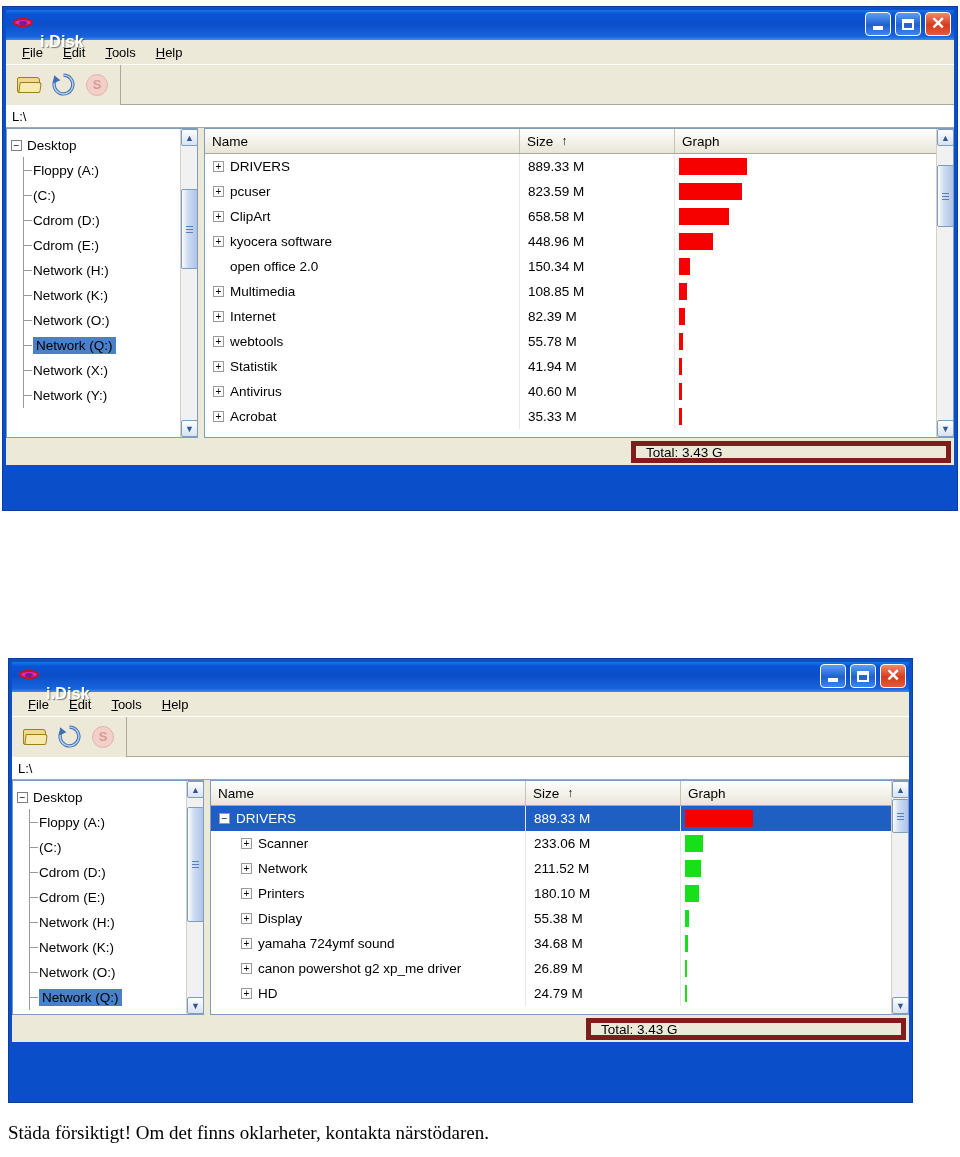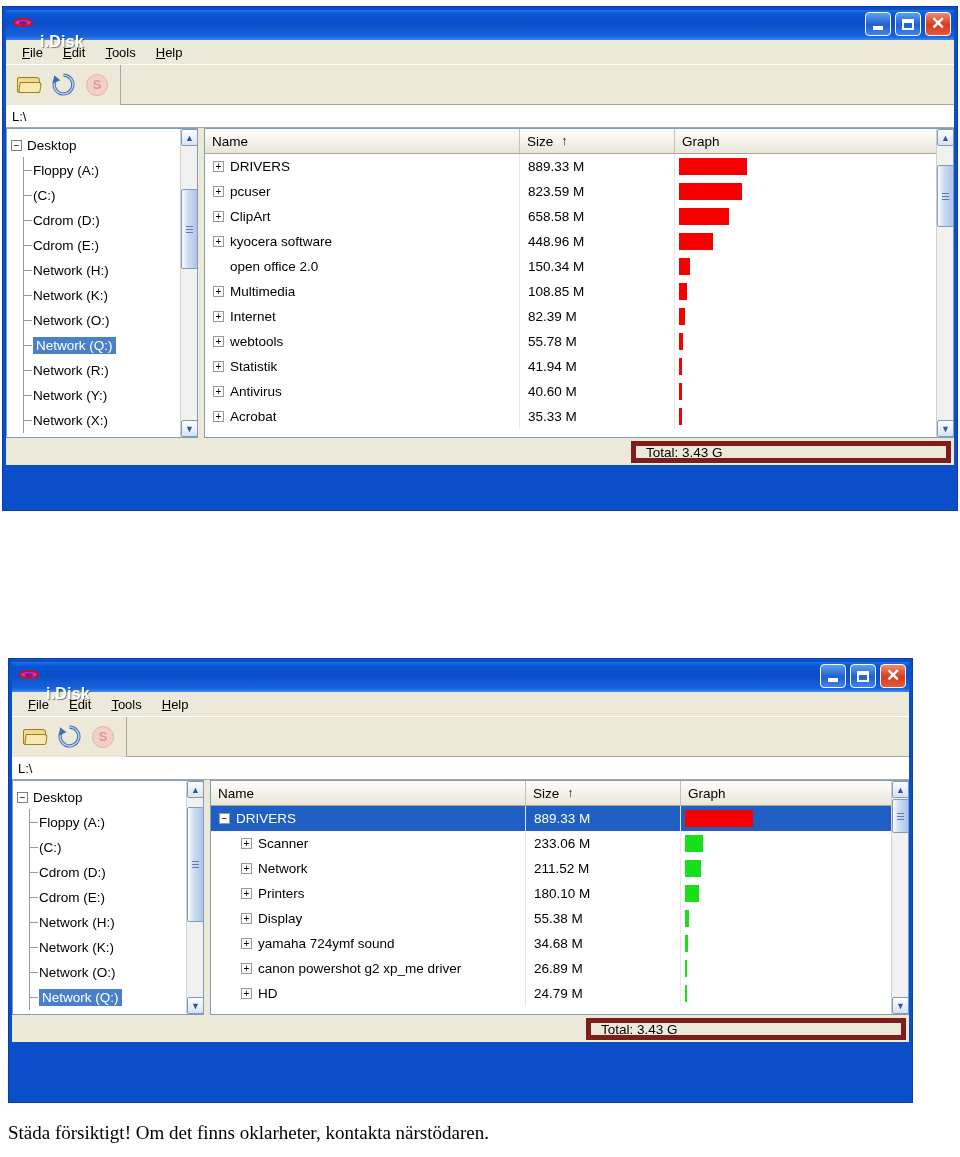--- a/index.html
+++ b/index.html
@@ -131,21 +131,21 @@
     font-family: "Liberation Sans", sans-serif;
   }
   .tree-row.child { padding-left: 22px; position: relative; }
   .tree-row.child::before {
     content: ""; position: absolute; left: 12px; top: 12px; width: 9px; height: 1px; background: #9a9a9a;
   }
   .tree-row.child::after {
     content: ""; position: absolute; left: 12px; top: -1px; width: 1px; height: 26px; background: #9a9a9a;
   }
   .tree-label.selected {
-    background: #4a80c8; color: #ffffff; padding: 1px 3px;
+    background: #4a80c8; color: #000000; padding: 1px 3px;
   }
   .tree-scroll {
     position: absolute; right: 0; top: 0; width: 17px; bottom: 0;
     background: #f1f1f1; border-left: 1px solid #d4d0c8;
   }
   .sb-arrow {
     width: 17px; height: 17px;
     background: linear-gradient(to bottom,#fdfdfd,#d7e3f4);
     border: 1px solid #7f9db9; border-radius: 2px;
     display:flex; align-items:center; justify-content:center;
@@ -305,27 +305,24 @@
             <div class="tree-row child">
               <span class="tree-label">Network (K:)</span>
             </div>
             <div class="tree-row child">
               <span class="tree-label">Network (O:)</span>
             </div>
             <div class="tree-row child">
               <span class="tree-label selected">Network (Q:)</span>
             </div>
             <div class="tree-row child">
-              <span class="tree-label">Network (R:)</span>
+              <span class="tree-label">Network (X:)</span>
             </div>
             <div class="tree-row child">
               <span class="tree-label">Network (Y:)</span>
-            </div>
-            <div class="tree-row child">
-              <span class="tree-label">Network (X:)</span>
             </div>
           </div>
         <div class="tree-scroll">
           <div class="sb-arrow">▲</div>
           <div class="sb-thumb" style="top:60px; height:80px;">
             <span class="sb-grip"></span>
           </div>
           <div class="sb-arrow" style="position:absolute; bottom:0;">▼</div>
         </div>
       </div>

